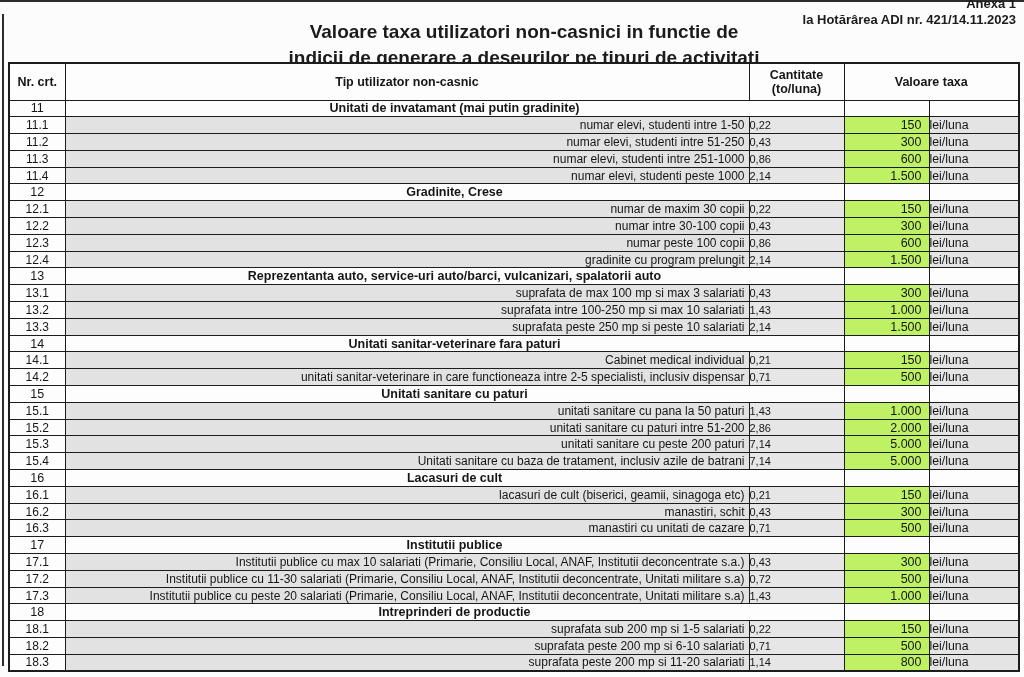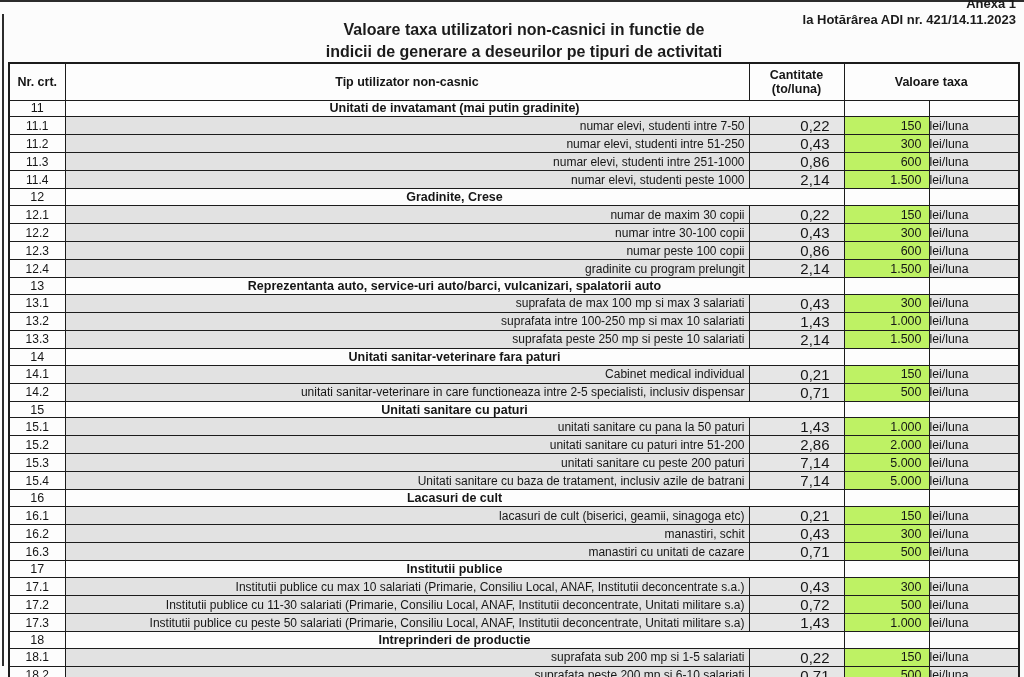--- a/index.html
+++ b/index.html
@@ -14,21 +14,21 @@
   .page-topline {
     position: absolute; top: 0; left: 0; width: 1024px; height: 2px;
     background: #2c2c2c;
   }
   .page-leftline {
     position: absolute; top: 14px; left: 2px; width: 2px; height: 652px;
     background: #2c2c2c;
   }
   .doc-title {
     position: absolute; top: 19px; left: 278px; width: 492px;
-    text-align: center; font-weight: bold; font-size: 16px; line-height: 1.35;
+    text-align: center; font-weight: bold; font-size: 19px; line-height: 1.35;
     color: #1b1b1b;
   }
   .annex-block {
     position: absolute; top: -4px; right: 8px;
     text-align: right; font-weight: bold; font-size: 13px; line-height: 1.25;
     color: #1b1b1b;
   }
   table.tax-table {
     position: absolute; top: 62px; left: 8px;
     width: 1010px;
@@ -51,21 +51,21 @@
     font-size: 12px;
     vertical-align: middle;
     white-space: nowrap;
     overflow: hidden;
     padding: 0;
   }
   td.num { text-align: center; background: #fdfdfd; }
   td.num.bold { font-weight: normal; font-size: 12.5px; }
   td.section-title { text-align: center; font-weight: bold; font-size: 12.5px; background: #fdfdfd; }
   td.desc { text-align: right; padding-right: 4px; background: #e2e2e2; }
-  td.qty  { text-align: right; padding-right: 14px; background: #e6e6e6; font-size: 15px; }
+  td.qty  { padding-right: 14px; background: #e6e6e6; font-size: 11px; }
   td.val  { text-align: right; padding-right: 7px; background: #bef264; font-size: 12.5px; }
   td.unit { background: #e4e4e4; font-size: 12.3px; }
   td.empty { background: #fdfdfd; }
   .hdr-sub { display: block; }
 </style>
 </head>
 <body>
 
 <div class="page-topline"></div>
 <div class="page-leftline"></div>
@@ -101,21 +101,21 @@
   </thead>
   <tbody>
       <tr>
         <td class="num bold">11</td>
         <td class="section-title" colspan="2">Unitati de invatamant (mai putin gradinite)</td>
         <td class="val empty"></td>
         <td class="unit empty"></td>
       </tr>
       <tr>
         <td class="num">11.1</td>
-        <td class="desc">numar elevi, studenti intre 7-50</td>
+        <td class="desc">numar elevi, studenti intre 1-50</td>
         <td class="qty">0,22</td>
         <td class="val">150</td>
         <td class="unit">lei/luna</td>
       </tr>
       <tr>
         <td class="num">11.2</td>
         <td class="desc">numar elevi, studenti intre 51-250</td>
         <td class="qty">0,43</td>
         <td class="val">300</td>
         <td class="unit">lei/luna</td>
@@ -291,21 +291,21 @@
       </tr>
       <tr>
         <td class="num">17.2</td>
         <td class="desc">Institutii publice cu 11-30 salariati (Primarie, Consiliu Local, ANAF, Institutii deconcentrate, Unitati militare s.a)</td>
         <td class="qty">0,72</td>
         <td class="val">500</td>
         <td class="unit">lei/luna</td>
       </tr>
       <tr>
         <td class="num">17.3</td>
-        <td class="desc">Institutii publice cu peste 50 salariati (Primarie, Consiliu Local, ANAF, Institutii deconcentrate, Unitati militare s.a)</td>
+        <td class="desc">Institutii publice cu peste 20 salariati (Primarie, Consiliu Local, ANAF, Institutii deconcentrate, Unitati militare s.a)</td>
         <td class="qty">1,43</td>
         <td class="val">1.000</td>
         <td class="unit">lei/luna</td>
       </tr>
       <tr>
         <td class="num bold">18</td>
         <td class="section-title" colspan="2">Intreprinderi de productie</td>
         <td class="val empty"></td>
         <td class="unit empty"></td>
       </tr>

